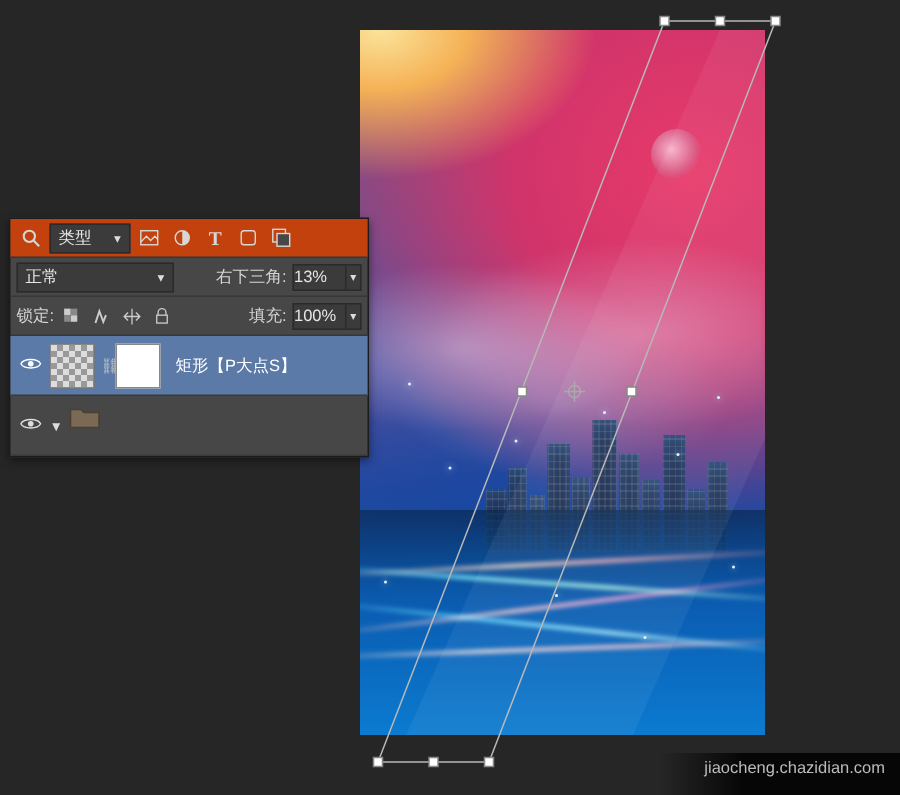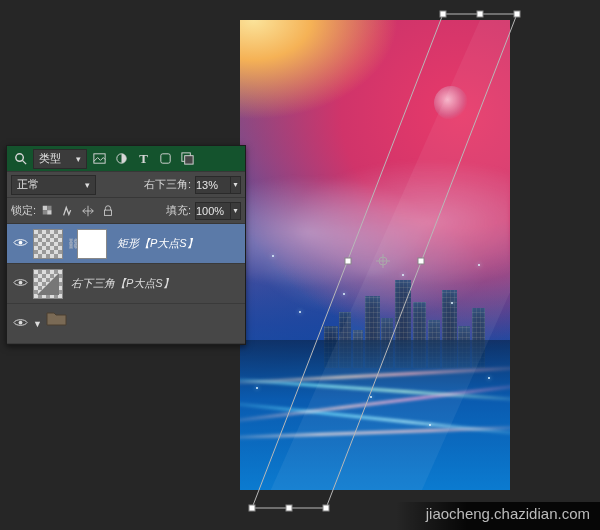--- a/index.html
+++ b/index.html
@@ -79,61 +79,61 @@
     position:absolute; left:260px; top:10px; width:270px; height:502px; pointer-events:none;
   }
   .transform-box svg { overflow: visible; }
   .thandle { fill:#fff; stroke:#888; }
 
   .layers-panel {
     position:absolute; left:6px; top:145px; width:240px;
     background:#474747; border:1px solid #1c1c1c; box-shadow:0 2px 6px rgba(0,0,0,0.5);
   }
   .row { display:flex; align-items:center; height:26px; border-bottom:1px solid #373737; padding:0 4px; gap:4px; }
-  .topbar { background:#14532d; }
+  .topbar { background:#c2410c; }
   .sel-wrap { display:flex; align-items:center; background:#3b3b3b; border:1px solid #2a2a2a; height:20px; padding:0 5px; gap:15px; color:#e5e5e5;}
   .sel-wrap .chev { font-size:9px; color:#ddd; }
   .ico { width:18px; height:18px; display:flex; align-items:center; justify-content:center; color:#d7d7d7; }
   .ico svg { width:15px; height:15px; }
   .label { color:#d5d5d5; }
   .pct-box { display:flex; align-items:center; background:#3b3b3b; border:1px solid #2a2a2a; height:18px; }
   .pct-box input { width:34px; background:transparent; border:0; color:#e5e5e5; font-size:11px; padding-right:2px; }
   .pct-drop { width:10px; text-align:center; border-left:1px solid #2a2a2a; font-size:8px; line-height:16px;}
   .lock-ico { width:16px; height:16px; display:flex; align-items:center; justify-content:center; color:#ccc;}
   .layerlist { max-height:180px; }
   .layer-row { display:flex; align-items:center; height:40px; border-bottom:1px solid #3a3a3a; }
   .layer-row.sel { background:#5b7aa8; color:#fff; }
   .vis { width:26px; display:flex; align-items:center; justify-content:center; }
   .eye svg{width:15px;height:15px}
   .thumb { width:30px; height:30px; border:1px solid #888; margin-right:4px; background:#555;}
   .thumb.group { border:0; background:transparent; width:22px;}
   .mask { width:30px; height:30px; border:1px solid #888; background:#fff; margin-right:6px;}
   .link { width:10px; font-size:10px; text-align:center; color:#ccc;}
-  .lname { flex:1; padding-left:4px; white-space:nowrap; overflow:hidden; text-overflow:ellipsis;font-style:italic;}
+  .lname { flex:1; padding-left:4px; white-space:nowrap; overflow:hidden; text-overflow:ellipsis;}
   .thumb-rect {
     width:100%; height:100%;
     background:
       linear-gradient(45deg,#999 25%,transparent 25%,transparent 75%,#999 75%),
       linear-gradient(45deg,#999 25%,#ddd 25%,#ddd 75%,#999 75%);
     background-size:8px 8px; background-position:0 0,4px 4px;
     position:relative;
   }
   .thumb-rect::after{content:"";position:absolute;left:3px;right:14px;top:3px;bottom:3px;transform:skewX(-20deg);}
   .thumb-shape{background:linear-gradient(45deg,#999 25%,transparent 25%,transparent 75%,#999 75%),linear-gradient(45deg,#999 25%,#ddd 25%,#ddd 75%,#999 75%);background-size:8px 8px;background-position:0 0,4px 4px;position:relative;width:100%;height:100%}
   .thumb-shape::after{content:"";position:absolute;left:3px;right:3px;top:3px;bottom:3px;background:linear-gradient(135deg,transparent 49%,#777 51%)}
   .spacer{flex:1}
   .twisty{margin-right:4px;font-size:9px}
 
   .corner-watermark {
     position:absolute; right:0; bottom:0; height:28px; padding:4px 10px 2px 30px;
     background:linear-gradient(90deg,rgba(0,0,0,0) 0%,rgba(0,0,0,0.85) 35%);
     color:#e5e5e5; text-align:right; line-height:1.1;
   }
   .corner-watermark .t{font-size:12px;font-weight:bold}
-  .corner-watermark .u{font-size:15px;color:#bbb}
+  .corner-watermark .u{font-size:11px;color:#bbb}
 </style>
 </head>
 <body>
 
 <div class="canvas-area">
   <div class="artwork">
     <div class="sky"></div>
     <div class="moon"></div>
     <div class="clouds"></div>
     <div class="city">
@@ -244,21 +244,21 @@
       </span>
     <span class="ico">
         <svg viewBox="0 0 16 16">
           <rect x="2" y="2" width="9" height="9" fill="none" stroke="currentColor"></rect>
           <rect x="5" y="5" width="9" height="9" fill="#474747" stroke="currentColor"></rect>
         </svg>
       </span>
   </div>
 
   <div class="row">
-    <div class="sel-wrap" style="gap:46px">
+    <div class="sel-wrap" style="gap:66px">
       <span>正常</span>
       <span class="chev">▾</span>
     </div>
     <div class="spacer"></div>
     <span class="label">右下三角:</span>
     <div class="pct-box">
       <input value="13%" style="">
       <div class="pct-drop">▾</div>
     </div>
   </div>
@@ -307,40 +307,28 @@
             </svg></span>
         </div>
       <div class="thumb">
           <div class="thumb-rect"></div>
         </div>
       <div class="link">⛓</div>
       <div class="mask"></div>
       <div class="lname">矩形【P大点S】</div>
     </div>
 
+
     <div class="layer-row">
       <div class="vis">
           <span class="eye"><svg viewBox="0 0 16 16">
               <path d="M1 8 C3 4 13 4 15 8 C13 12 3 12 1 8Z" fill="none" stroke="currentColor"></path>
               <circle cx="8" cy="8" r="2" fill="currentColor"></circle>
             </svg></span>
         </div>
-      <div class="thumb">
-          <div class="thumb-shape"></div>
-        </div>
-      <div class="lname">右下三角【P大点S】</div>
-    </div>
-
-    <div class="layer-row">
-      <div class="vis">
-          <span class="eye"><svg viewBox="0 0 16 16">
-              <path d="M1 8 C3 4 13 4 15 8 C13 12 3 12 1 8Z" fill="none" stroke="currentColor"></path>
-              <circle cx="8" cy="8" r="2" fill="currentColor"></circle>
-            </svg></span>
-        </div>
       <span class="twisty">▼</span>
       <div class="thumb group"><svg viewBox="0 0 22 18" width="22" height="18">
             <path d="M1 4h7l2 2h10v10H1z" fill="#7a6a55" stroke="#4a3f30"></path>
           </svg></div>
     </div>
 
   </div>
 </div>
 
 <div class="corner-watermark">

